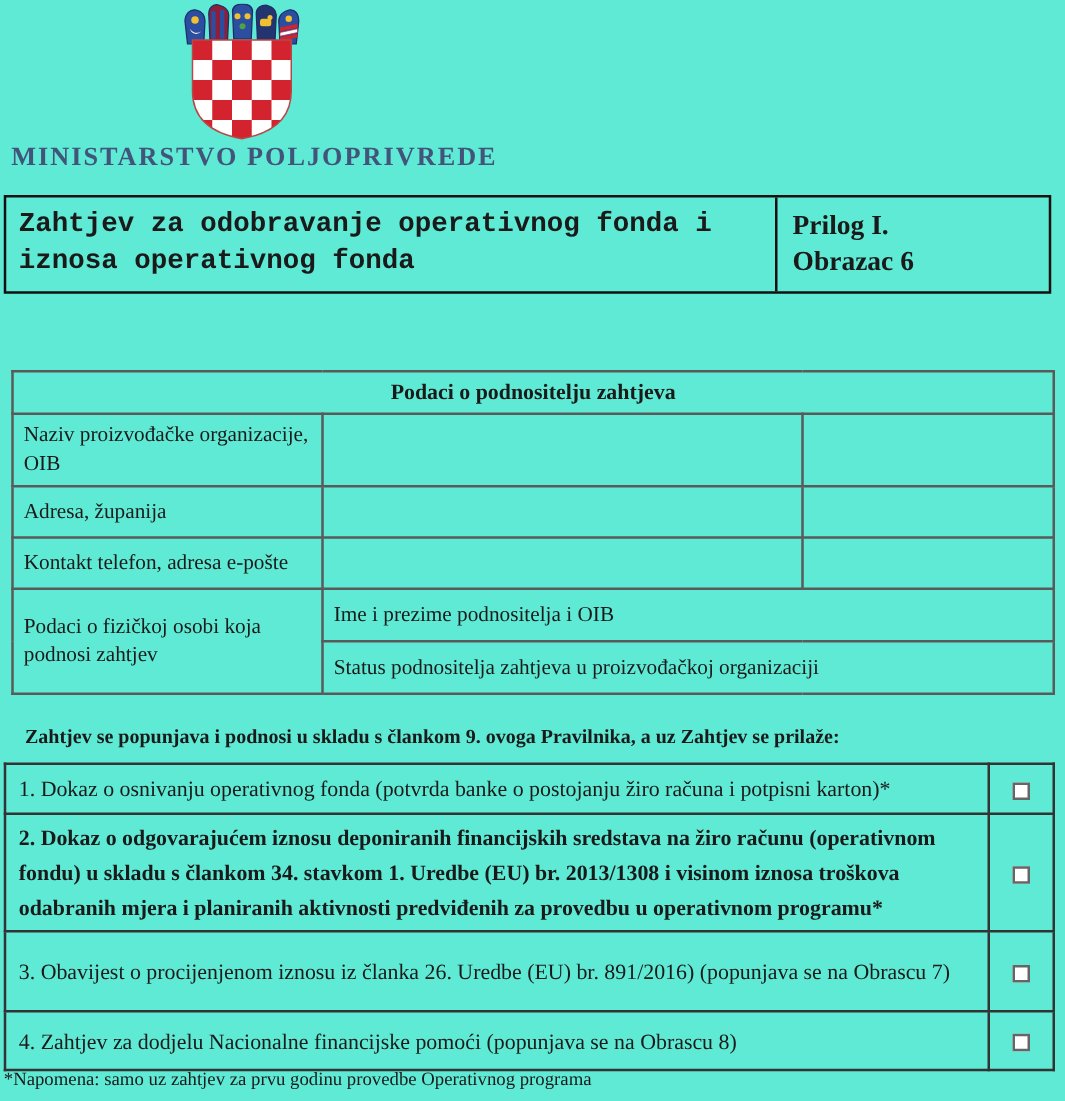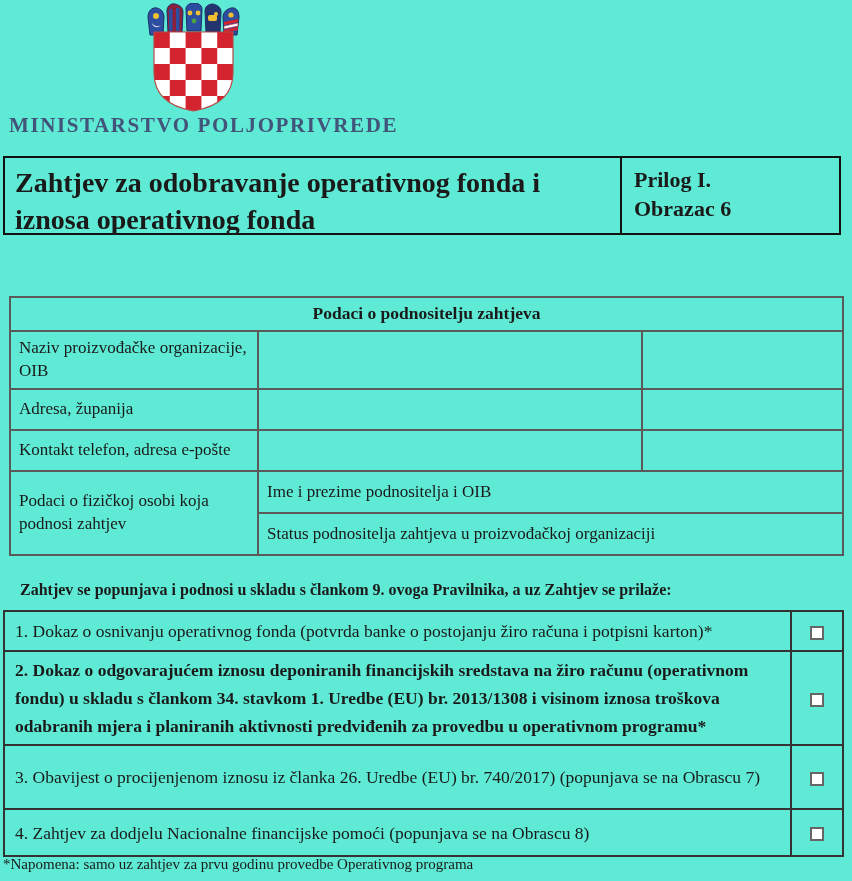--- a/index.html
+++ b/index.html
@@ -40,23 +40,24 @@
     top: 156px;
     width: 838px;
     height: 79px;
     border: 2px solid #111;
     display: flex;
   }
   .title-cell {
     width: 617px;
     border-right: 2px solid #111;
     padding: 7px 12px 7px 10px;
-    font-size: 28px;
+    font-size: 22px;
     font-weight: bold;
     line-height: 1.32;
+    font-family: Liberation Mono, monospace;
   }
   .annex-cell {
     flex: 1;
     padding: 7px 12px;
     font-size: 22px;
     font-weight: bold;
     line-height: 1.32;
   }
   .annex-cell span { display: block; }
 
@@ -254,21 +255,21 @@
         <span class="checkbox"></span>
       </td>
     </tr>
     <tr class="r2">
       <td>2. Dokaz o odgovarajućem iznosu deponiranih financijskih sredstava na žiro računu (operativnom fondu) u skladu s člankom 34. stavkom 1. Uredbe (EU) br. 2013/1308 i visinom iznosa troškova odabranih mjera i planiranih aktivnosti predviđenih za provedbu u operativnom programu*</td>
       <td class="check-cell">
         <span class="checkbox"></span>
       </td>
     </tr>
     <tr class="r3">
-      <td>3. Obavijest o procijenjenom iznosu iz članka 26. Uredbe (EU) br. 740/2017) (popunjava se na Obrascu 7)</td>
+      <td>3. Obavijest o procijenjenom iznosu iz članka 26. Uredbe (EU) br. 891/2016) (popunjava se na Obrascu 7)</td>
       <td class="check-cell">
         <span class="checkbox"></span>
       </td>
     </tr>
     <tr class="r4">
       <td>4. Zahtjev za dodjelu Nacionalne financijske pomoći (popunjava se na Obrascu 8)</td>
       <td class="check-cell">
         <span class="checkbox"></span>
       </td>
     </tr>

